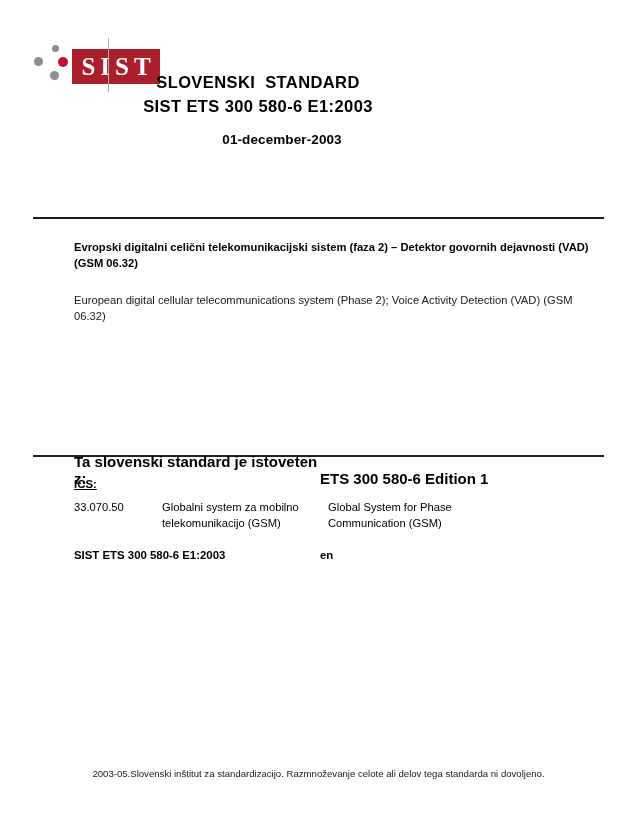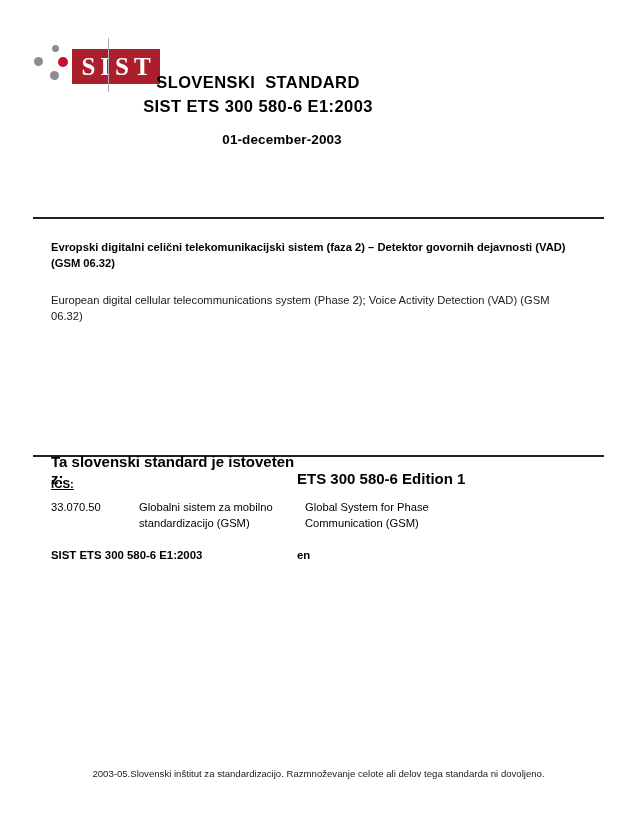--- a/index.html
+++ b/index.html
@@ -110,21 +110,21 @@
     width: 571px;
     height: 2px;
     background: #231f20;
   }
   .rule.r1 { top: 217px; }
   .rule.r2 { top: 455px; }
 
   
   .sec {
     position: absolute;
-    left: 51px;
+    left: 74px;
     width: 520px;
   }
   .title-sl {
     top: 240px;
     font-size: 11.2px;
     font-weight: bold;
     line-height: 15.5px;
   }
   .title-en {
     top: 293px;
@@ -214,21 +214,21 @@
   <div class="sec title-en">European digital cellular telecommunications system (Phase 2); Voice Activity Detection (VAD) (GSM 06.32)</div>
 
   <div class="sec equiv">
     <span class="equiv-label">Ta slovenski standard je istoveten z:</span><span class="equiv-value">ETS 300 580-6 Edition 1</span>
   </div>
 
   <div class="sec ics">
     <div class="ics-label">ICS:</div>
     <div class="ics-row">
       <span class="ics-code">33.070.50</span>
-      <span class="ics-sl">Globalni sistem za mobilno standardizacijo (GSM)</span>
+      <span class="ics-sl">Globalni system za mobilno telekomunikacijo (GSM)</span>
       <span class="ics-en">Global System for Phase Communication (GSM)</span>
     </div>
   </div>
 
   <div class="sec designation">
     <span class="desig-id">SIST ETS 300 580-6 E1:2003</span><span class="desig-lang">en</span>
   </div>
 
   <div class="footer">2003-05.Slovenski inštitut za standardizacijo. Razmnoževanje celote ali delov tega standarda ni dovoljeno.</div>
 

